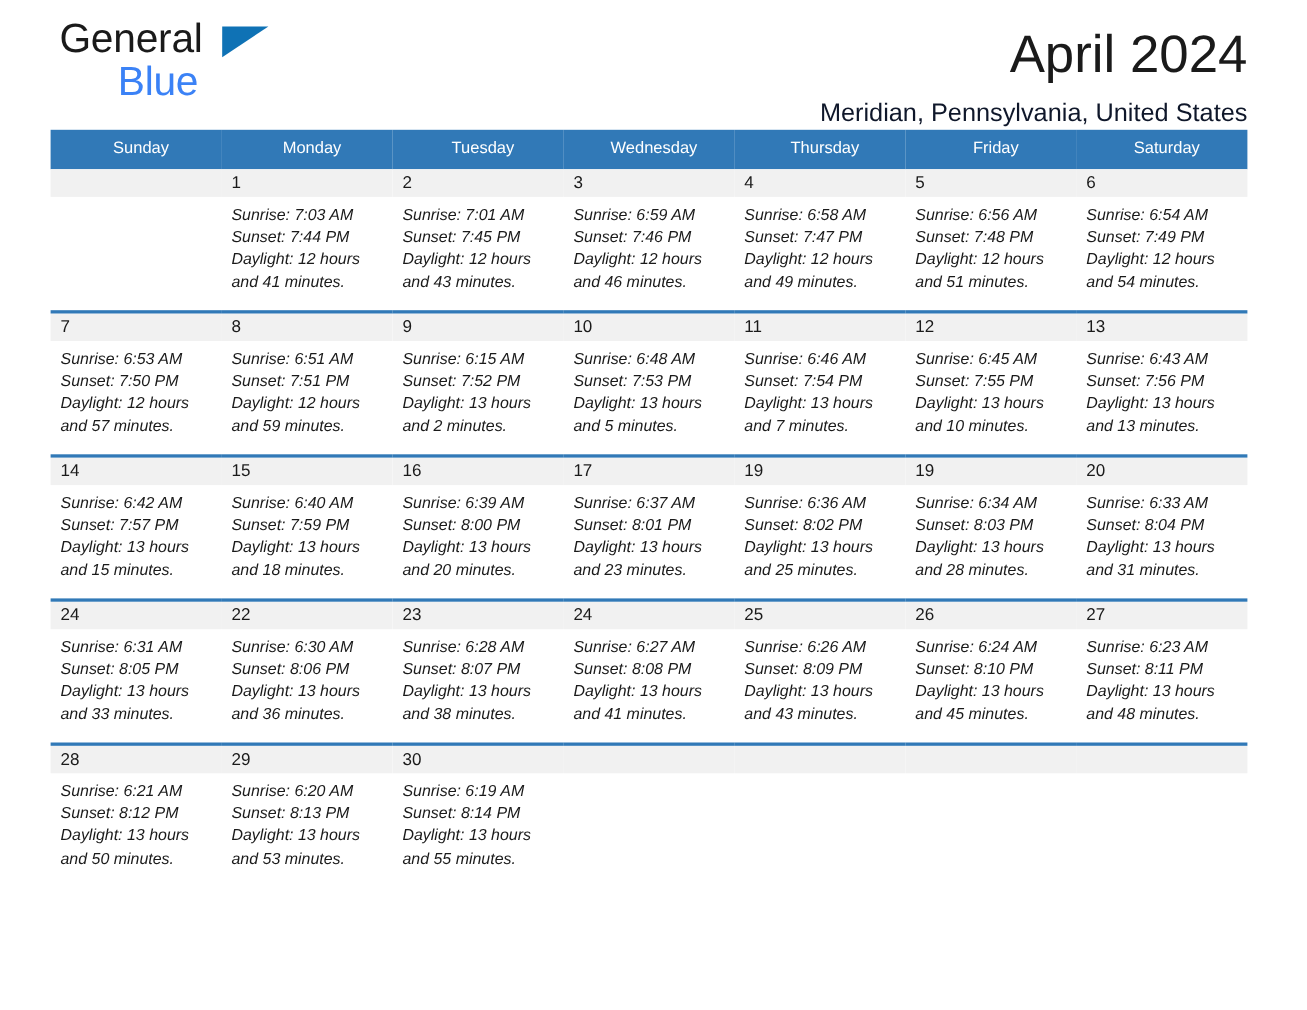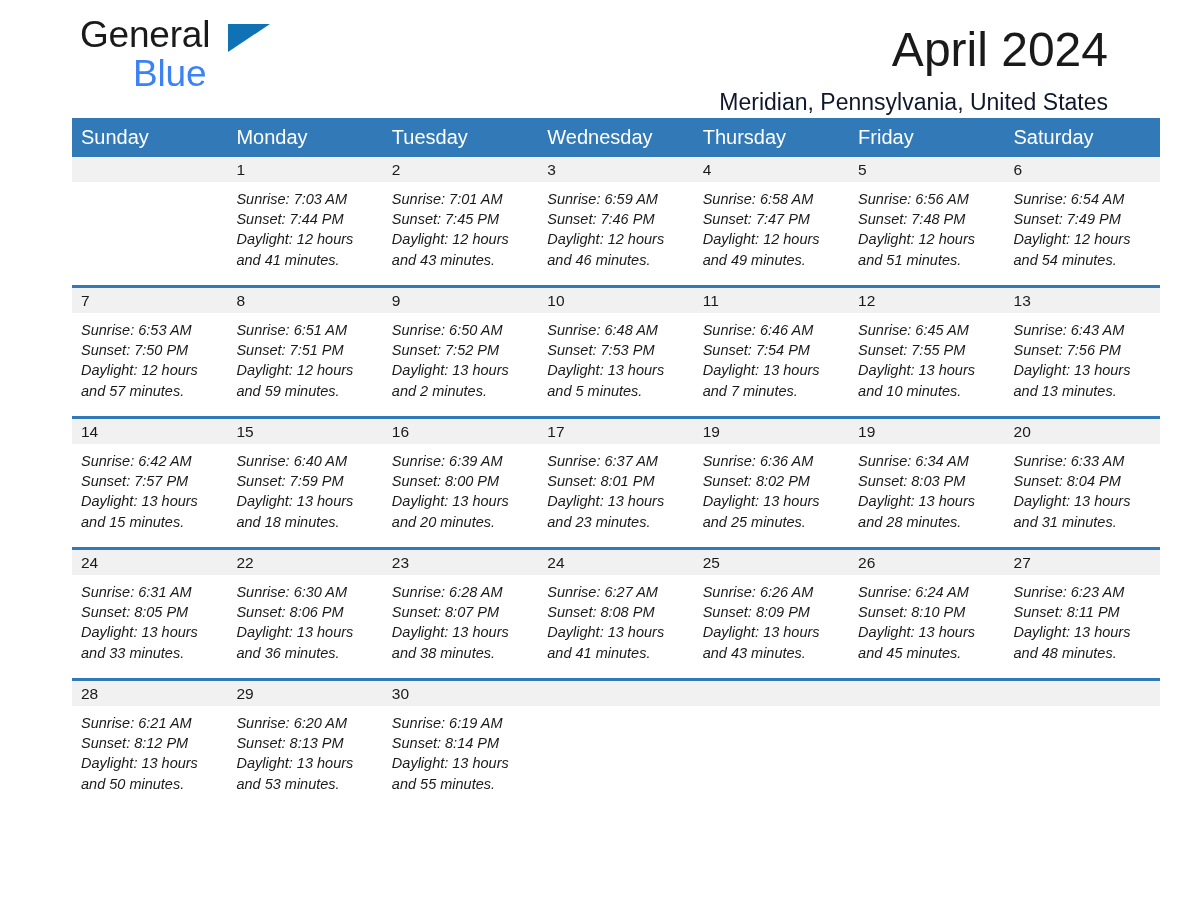--- a/index.html
+++ b/index.html
@@ -13,21 +13,21 @@
     height: 918px;
     font-family: "Liberation Sans", sans-serif;
     color: #000000;
     overflow: hidden;
   }
   .page {
     position: relative;
     width: 1188px;
     height: 918px;
     box-sizing: border-box;
-    padding: 0 72px;
+    padding: 0 46px;
   }
 
   
   .header {
     position: relative;
     height: 118px;
   }
   .brand {
     position: absolute;
     left: 8px;
@@ -87,23 +87,23 @@
   .calendar {
     width: 1088px;
     border-collapse: collapse;
     table-layout: fixed;
   }
   .calendar col { width: 155.43px; }
 
   thead th {
     background: #3179b7;
     color: #ffffff;
-    font-size: 20px;
+    font-size: 15px;
     font-weight: normal;
-    text-align: left;
+    text-align: center;
     padding: 8px 0 9px 9px;
     height: 19px;
     line-height: 1.1;
   }
 
   tbody tr.week {
     vertical-align: top;
   }
   tbody td {
     padding: 0;
@@ -274,21 +274,21 @@
                 <div>Sunset: 7:51 PM</div>
                 <div>Daylight: 12 hours</div>
                 <div>and 59 minutes.</div>
               </div>
             </div>
           </td>
           <td>
             <div class="cell-inner">
               <div class="daynum">9</div>
               <div class="details">
-                <div>Sunrise: 6:50 AM</div>
+                <div>Sunrise: 6:15 AM</div>
                 <div>Sunset: 7:52 PM</div>
                 <div>Daylight: 13 hours</div>
                 <div>and 2 minutes.</div>
               </div>
             </div>
           </td>
           <td>
             <div class="cell-inner">
               <div class="daynum">10</div>
               <div class="details">

